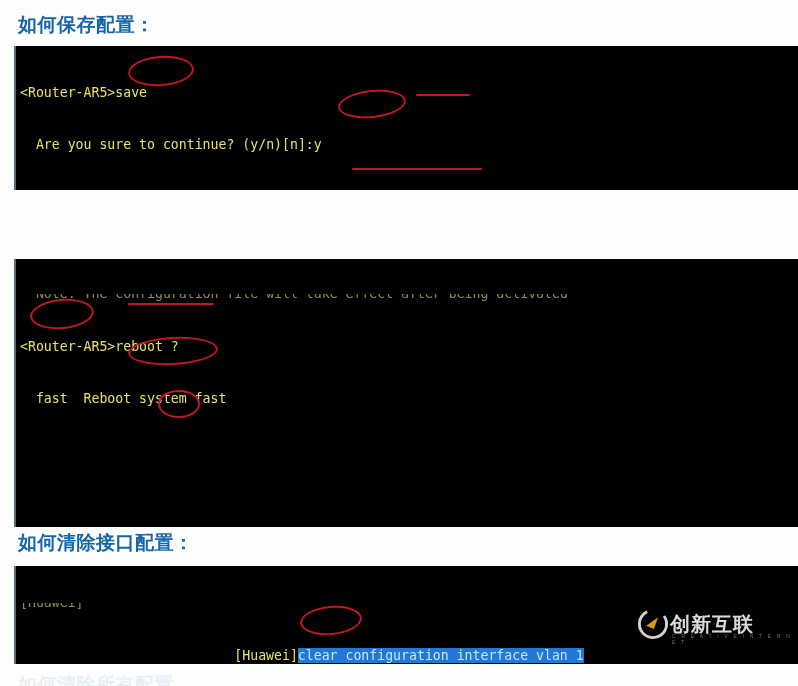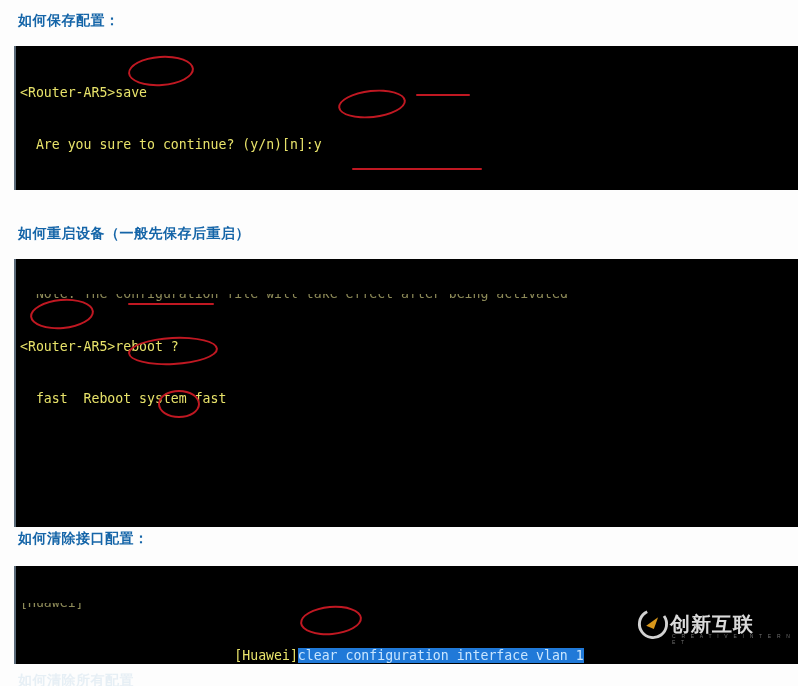--- a/index.html
+++ b/index.html
@@ -20,21 +20,21 @@
     height: 686px;
     background: #fdfdfd;
   }
 
   
   .heading {
     position: absolute;
     left: 18px;
     color: #1565a8;
     font-weight: bold;
-    font-size: 14px;
+    font-size: 19px;
     letter-spacing: 0.5px;
     white-space: nowrap;
     font-family: Liberation Mono, monospace;
   }
   #heading-1 { top: 12px; }
   #heading-2 { top: 225px; }
   #heading-3 { top: 530px; }
   #heading-4 {
     top: 672px;
     color: #d5e4ef;
@@ -156,21 +156,20 @@
   <div class="terminal" id="terminal-save">
     <div class="line">&lt;Router-AR5&gt;save</div>
     <div class="line">  Are you sure to continue? (y/n)[n]:y</div>
     
     
     
     
     
   </div>
 
-  <div class="heading" id="heading-2">如何重启设备（一般先保存后重启）</div>
 
   <div class="terminal" id="terminal-reboot">
     <div class="cut-line-top"><span>  Note: The configuration file will take effect after being activated</span></div>
     <div class="line">&lt;Router-AR5&gt;reboot ?</div>
     <div class="line">  fast  Reboot system fast</div>
     
     
     
     
     

